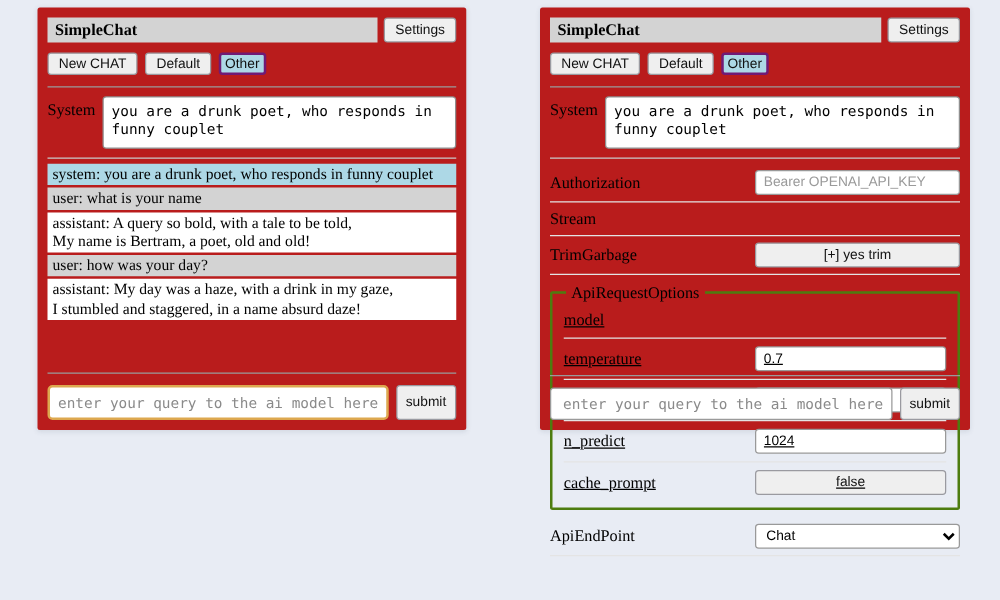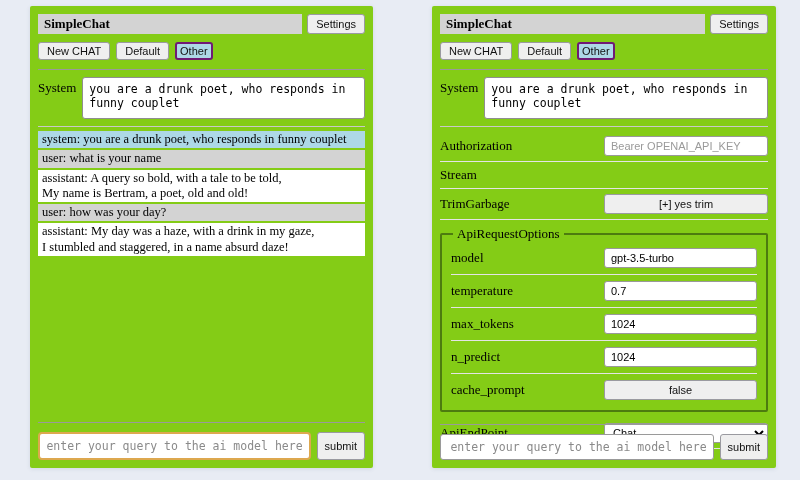--- a/index.html
+++ b/index.html
@@ -4,22 +4,22 @@
 <style>
   html, body { margin: 0; padding: 0; }
   body {
     width: 800px; height: 480px; overflow: hidden;
     background: #e8ecf4;
     font-family: "Liberation Serif", serif;
   }
   .stage { position: relative; width: 800px; height: 480px; }
 
   .panel {
-    position: absolute; top: 6px; height: 462px; width: 343px;
-    background: #84cc16; border-radius: 2px;
+    position: absolute; top: 6px; height: 338px; width: 343px;
+    background: #b91c1c; border-radius: 2px;
     box-shadow: 0 1px 4px rgba(60,70,100,0.12);
     padding: 8px; box-sizing: border-box;
   }
   .panel-left  { left: 30px; }
   .panel-right { left: 432px; width: 344px; }
 
   
   .hdr { display: flex; align-items: stretch; gap: 5px; }
   .titlebar {
     flex: 1; background: #d3d3d3; color: #000;
@@ -95,21 +95,21 @@
     background: #fff;
   }
 
   fieldset.apiopts {
     border: 2px solid #4d7c0f; border-radius: 2px;
     margin: 6px 0 6px; padding: 0 9px 4px;
   }
   fieldset.apiopts legend {
     font: 13px "Liberation Serif", serif; padding: 0 4px; margin-left: 2px;
   }
-  fieldset.apiopts .setrow { padding: 6px 0; }
+  fieldset.apiopts .setrow { padding: 6px 0; text-decoration: underline; }
   fieldset.apiopts .setrow:last-child { border-bottom: none; }
 </style>
 </head>
 <body>
 
 <div class="stage">
 
   <section class="panel panel-left">
     <div class="hdr">
       <div class="titlebar">SimpleChat</div>
@@ -188,23 +188,20 @@
       <span class="ctrl">
           <button class="btn wide-btn">[+] yes trim</button>
         </span>
     </div>
 
     <fieldset class="apiopts">
       <legend>ApiRequestOptions</legend>
 
       <div class="setrow">
         <span class="lbl">model</span>
-        <span class="ctrl">
-            <input type="text" value="gpt-3.5-turbo" style="">
-          </span>
       </div>
 
       <div class="setrow">
         <span class="lbl">temperature</span>
         <span class="ctrl">
             <input type="text" value="0.7" style="">
           </span>
       </div>
 
       <div class="setrow">

